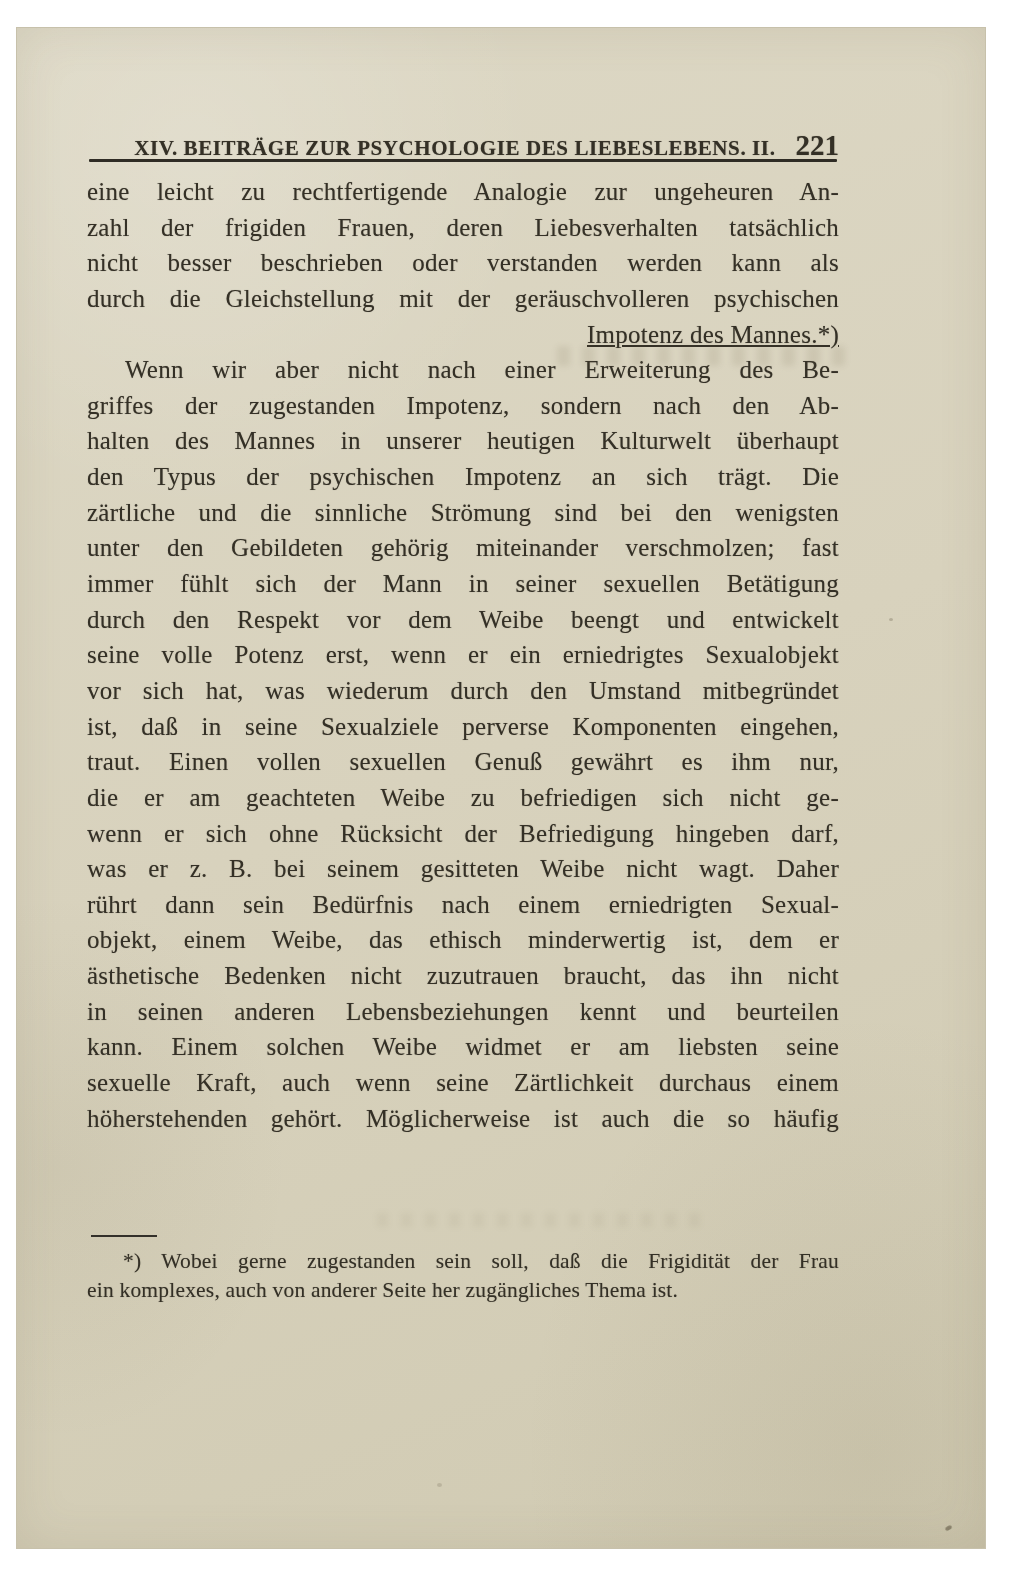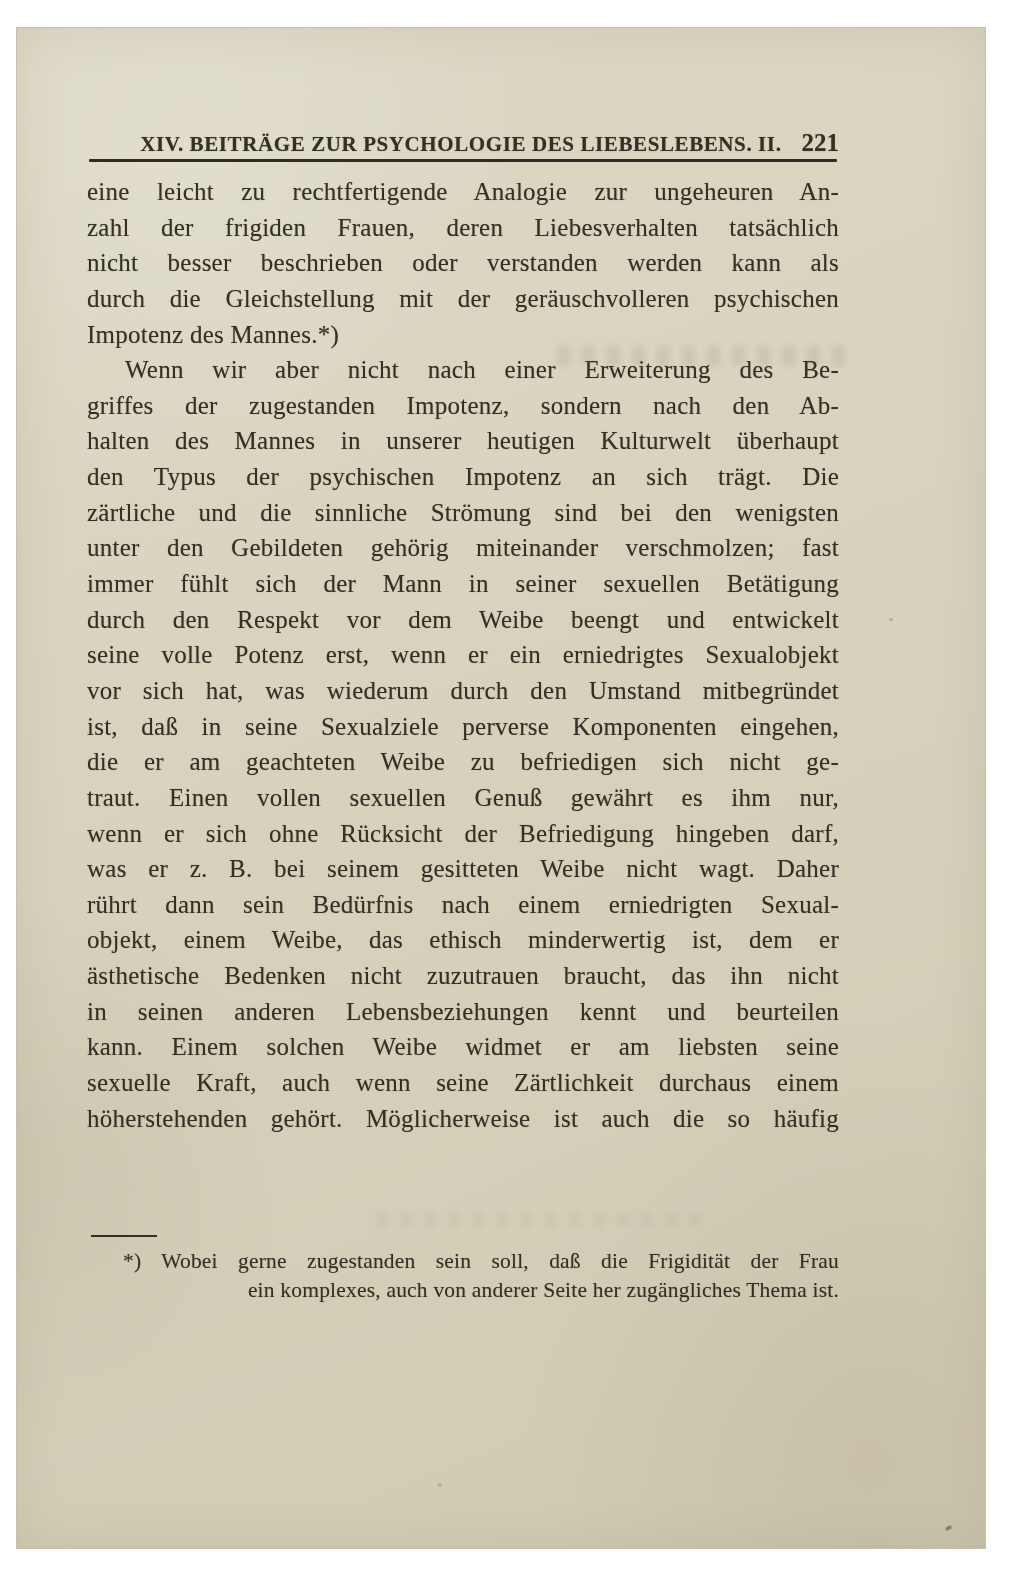--- a/index.html
+++ b/index.html
@@ -43,21 +43,21 @@
     align-items: baseline;
     white-space: nowrap;
   }
   .running-title {
     font-size: 21px;
     font-weight: bold;
     letter-spacing: 0.6px;
     text-shadow: 0 0 1px rgba(52,48,40,0.45);
   }
   .page-number {
-    font-size: 25px;
+    font-size: 29px;
     font-weight: bold;
     margin-left: 20px;
     text-shadow: 0 0 1px rgba(52,48,40,0.45);
   }
   .header-rule {
     position: absolute;
     left: 72px;
     top: 131px;
     width: 748px;
     height: 3px;
@@ -79,21 +79,21 @@
     line-height: 35.65px;
     overflow: hidden;
     text-align: justify;
   }
   .line::after {            
     content: "";
     display: inline-block;
     width: 100%;
     height: 0;
   }
-  .line.flush { text-align: left; }
+  .line.flush { text-align: right; text-decoration: underline; }
   .line.flush::after { width: 0; }
   .line.indent { text-indent: 38px; }
   
   .footnote-rule {
     position: absolute;
     left: 74px;
     top: 1207px;
     width: 66px;
     height: 2px;
     background: #33302a;
@@ -112,21 +112,21 @@
     line-height: 28.5px;
     overflow: hidden;
     text-align: justify;
   }
   .fline::after {
     content: "";
     display: inline-block;
     width: 100%;
     height: 0;
   }
-  .fline.flush { text-align: right; }
+  .fline.flush { text-align: left; }
   .fline.flush::after { width: 0; }
   .fline.indent { text-indent: 36px; }
   
   .ghost-bleed {
     position: absolute;
     left: 540px;
     top: 318px;
     width: 290px;
     height: 20px;
     background: repeating-linear-gradient(90deg,
@@ -182,22 +182,22 @@
         <div class="line">griffes der zugestanden Impotenz, sondern nach den Ab-</div>
         <div class="line">halten des Mannes in unserer heutigen Kulturwelt überhaupt</div>
         <div class="line">den Typus der psychischen Impotenz an sich trägt. Die</div>
         <div class="line">zärtliche und die sinnliche Strömung sind bei den wenigsten</div>
         <div class="line">unter den Gebildeten gehörig miteinander verschmolzen; fast</div>
         <div class="line">immer fühlt sich der Mann in seiner sexuellen Betätigung</div>
         <div class="line">durch den Respekt vor dem Weibe beengt und entwickelt</div>
         <div class="line">seine volle Potenz erst, wenn er ein erniedrigtes Sexualobjekt</div>
         <div class="line">vor sich hat, was wiederum durch den Umstand mitbegründet</div>
         <div class="line">ist, daß in seine Sexualziele perverse Komponenten eingehen,</div>
+        <div class="line">traut. Einen vollen sexuellen Genuß gewährt es ihm nur,</div>
         <div class="line">die er am geachteten Weibe zu befriedigen sich nicht ge-</div>
-        <div class="line">traut. Einen vollen sexuellen Genuß gewährt es ihm nur,</div>
         <div class="line">wenn er sich ohne Rücksicht der Befriedigung hingeben darf,</div>
         <div class="line">was er z. B. bei seinem gesitteten Weibe nicht wagt. Daher</div>
         <div class="line">rührt dann sein Bedürfnis nach einem erniedrigten Sexual-</div>
         <div class="line">objekt, einem Weibe, das ethisch minderwertig ist, dem er</div>
         <div class="line">ästhetische Bedenken nicht zuzutrauen braucht, das ihn nicht</div>
         <div class="line">in seinen anderen Lebensbeziehungen kennt und beurteilen</div>
         <div class="line">kann. Einem solchen Weibe widmet er am liebsten seine</div>
         <div class="line">sexuelle Kraft, auch wenn seine Zärtlichkeit durchaus einem</div>
         <div class="line">höherstehenden gehört. Möglicherweise ist auch die so häufig</div>
       </div>

